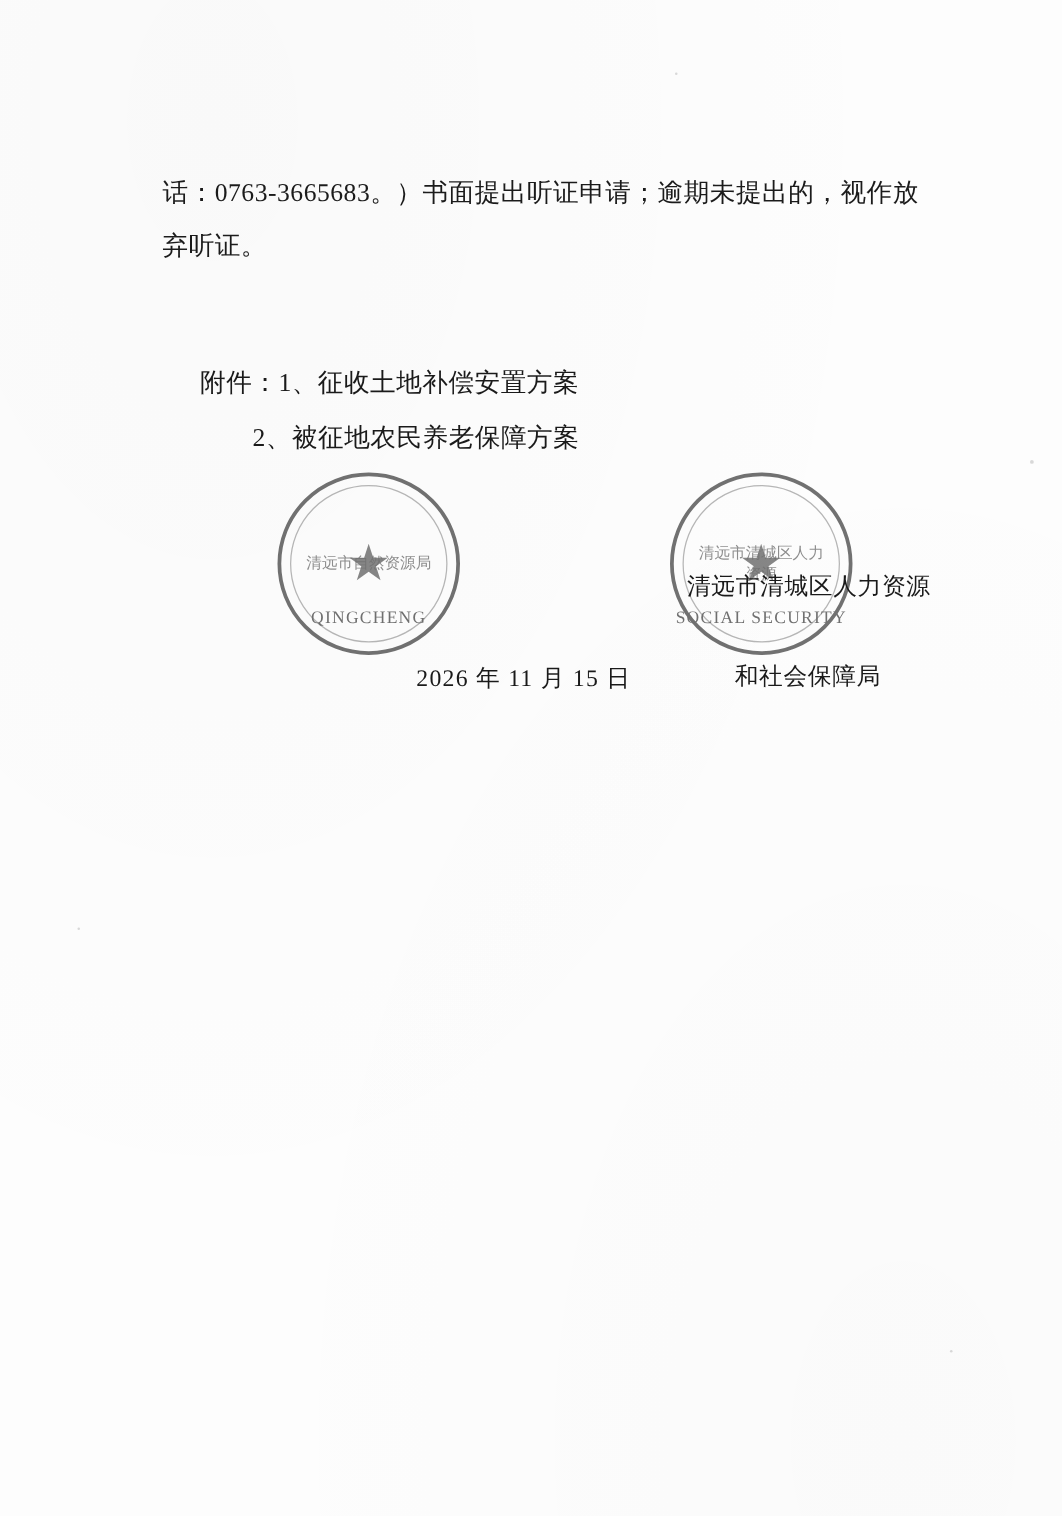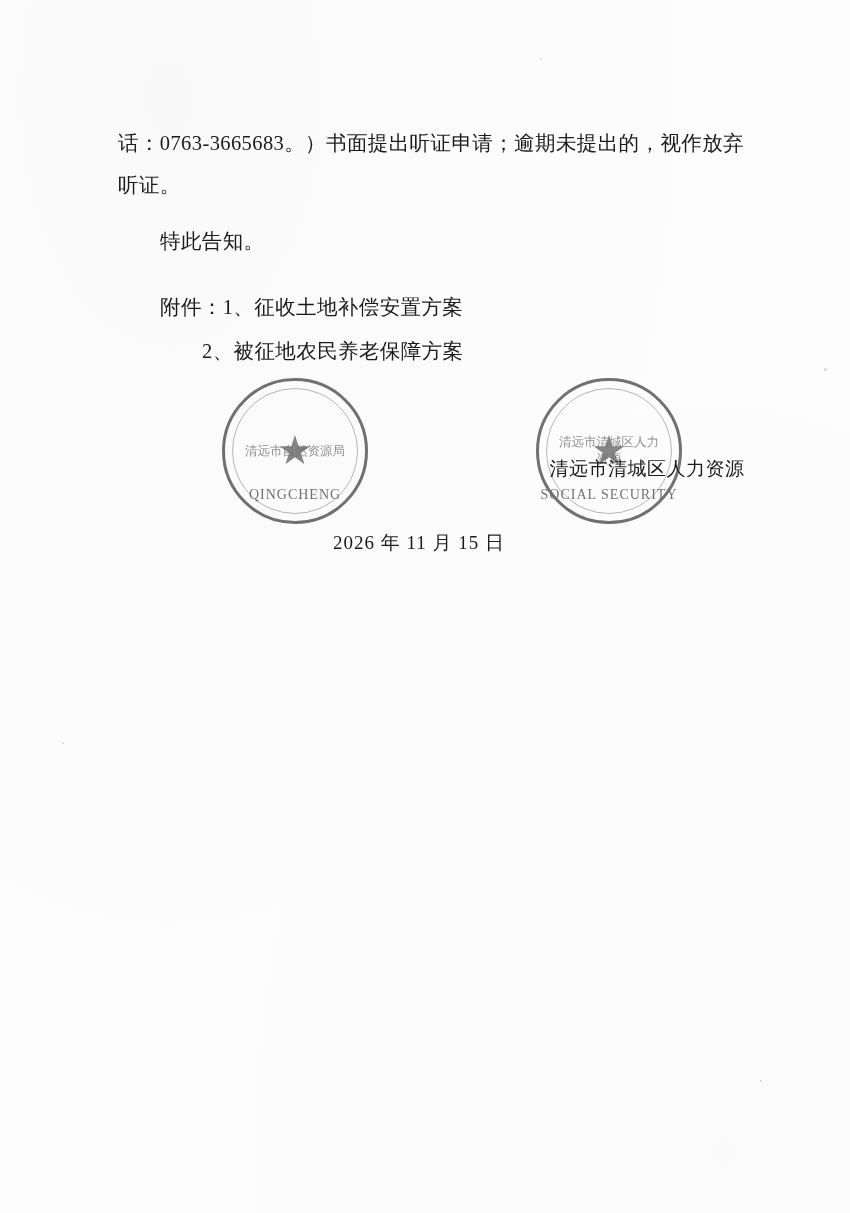--- a/index.html
+++ b/index.html
@@ -40,21 +40,21 @@
     position: absolute;
     left: 118px;
     top: 122px;
     width: 630px;
     font-size: 20.5px;
     line-height: 42px;
     letter-spacing: 0.4px;
     color: #1b1b1b;
   }
   .para {
-    margin: 0;
+    margin: 12px;
     white-space: pre-wrap;
   }
   .para.indent {
     text-indent: 42px;
   }
   .gap-sm { height: 14px; }
 
   .attach-block {
     position: absolute;
     left: 160px;
@@ -175,21 +175,20 @@
   <div class="paper-tint"></div>
 
   <div class="speck" style="left:824px; top:368px; width:3px; height:3px;"></div>
   <div class="speck" style="left:540px; top:58px; width:2px; height:2px;"></div>
   <div class="speck" style="left:62px; top:742px; width:2px; height:2px;"></div>
   <div class="speck" style="left:760px; top:1080px; width:2px; height:2px;"></div>
 
   <div class="body-text">
     <p class="para">话：0763-3665683。）书面提出听证申请；逾期未提出的，视作放弃听证。</p>
     <div class="gap-sm"></div>
-    <p class="para indent">特此告知。</p>
   </div>
 
   <div class="attach-block">
     <p class="attach-line"><span>附件：</span><span>1、征收土地补偿安置方案</span></p>
     <p class="attach-line second">2、被征地农民养老保障方案</p>
   </div>
 
   <div class="signature-area">
 
     <div class="seal" id="seal-left">
@@ -202,17 +201,18 @@
     <div class="seal" id="seal-right">
       <div class="inner-ring"></div>
       <div class="star">★</div>
       <div class="seal-label">清远市清城区人力资源</div>
       <div class="bottom-text">SOCIAL SECURITY</div>
     </div>
 
 
     <div class="sig-right">
       <span>清远市清城区人力资源</span>
+      <span class="line2">和社会保障局</span>
     </div>
 
     <div class="date-line">2026 年 11 月 15 日</div>
   </div>
 </div>
 
 </body></html>

